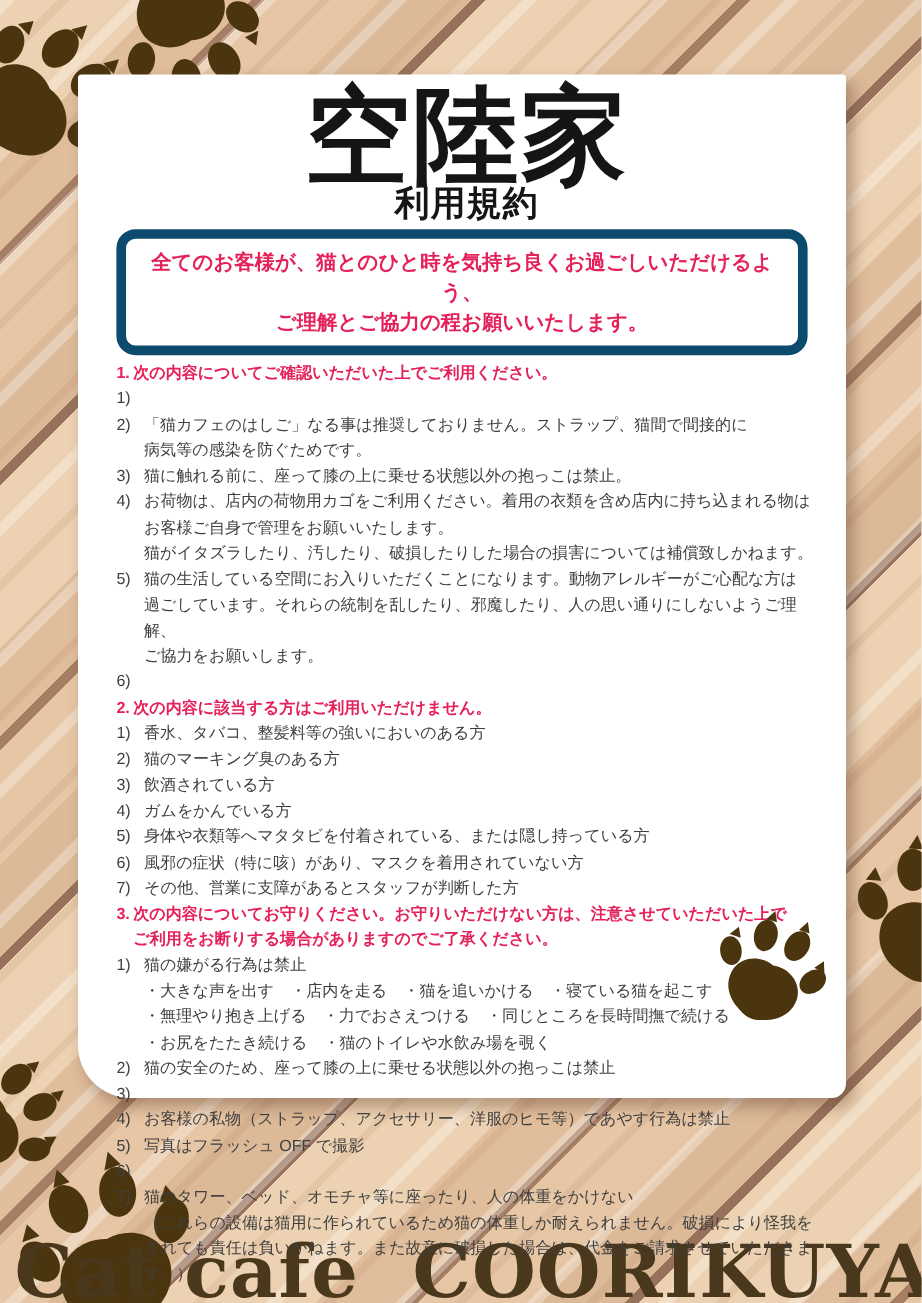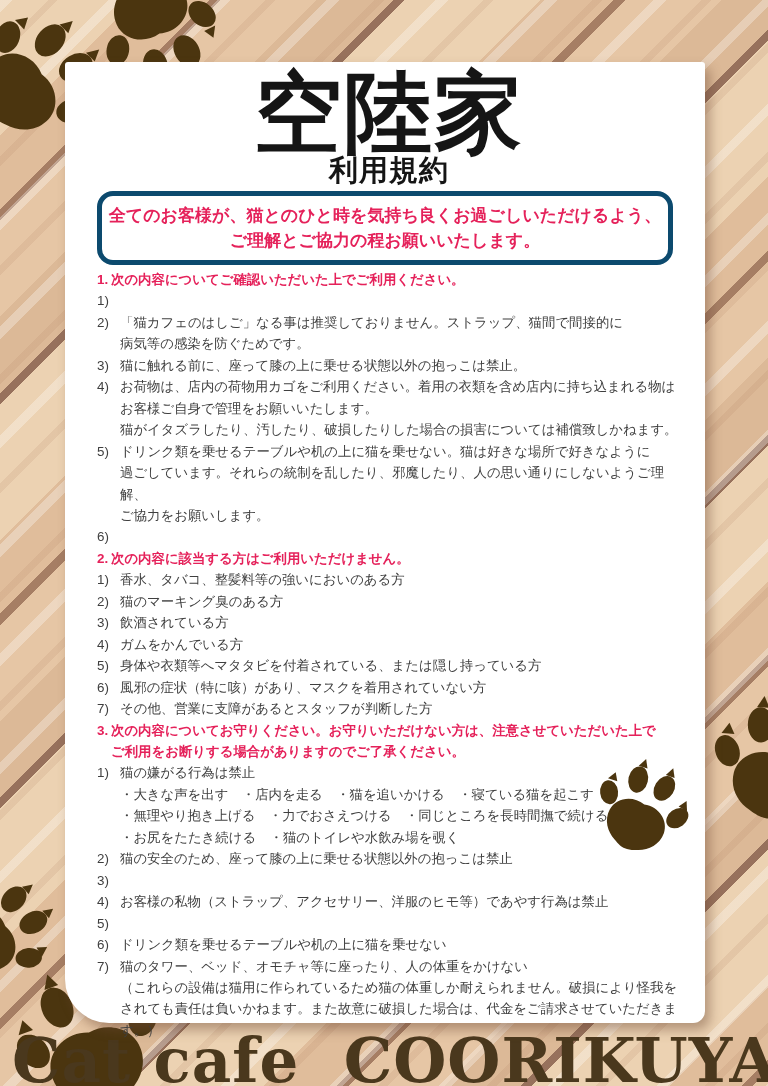--- a/index.html
+++ b/index.html
@@ -28,35 +28,35 @@
   
   .paw{position:absolute;fill:#4b350f;z-index:1;}
   .paw-tl-1{left:-36px;top:8px;width:138px;height:146px;transform:rotate(52deg);}
   .paw-tl-2{left:92px;top:-44px;width:128px;height:136px;transform:rotate(160deg);}
   .paw-bl-1{left:-58px;top:872px;width:112px;height:119px;transform:rotate(55deg);}
   .paw-bl-2{left:12px;top:960px;width:160px;height:170px;transform:rotate(-14deg);}
   .paw-mid{left:590px;top:758px;width:102px;height:108px;transform:rotate(24deg);z-index:3;}
   .paw-r{left:707px;top:694px;width:136px;height:144px;transform:rotate(10deg);}
   
   .paper{
-    position:absolute;z-index:2;left:65px;top:62px;width:640px;height:961px;
+    position:absolute;z-index:2;left:65px;top:62px;width:640px;height:853px;
     background:#ffffff;border-radius:3px 3px 12px 44px;
     box-shadow:5px 7px 12px rgba(110,75,55,.45);
     box-sizing:border-box;padding:8px 24px 0 32px;
   }
   .logo{
     text-align:center;font-family:"DejaVu Serif",serif;font-weight:900;
     font-size:88px;line-height:84px;letter-spacing:2px;color:#151515;
   }
   .subtitle{
     text-align:center;font-weight:bold;font-size:29px;line-height:32px;
     margin-top:0;color:#151515;letter-spacing:1px;
   }
   .notice{
-    margin:5px 8px 0 0;border:5px solid #0c4a6e;border-radius:16px;
+    margin:5px 8px 0 0;border:8px solid #0c4a6e;border-radius:16px;
     padding:7px 6px;text-align:center;color:#e5215a;font-weight:bold;
     font-size:17px;line-height:25px;white-space:pre-line;
   }
   .terms{margin-top:4px;font-size:13.4px;line-height:21.45px;}
   .sec-head{display:flex;color:#e5215a;font-weight:bold;}
   .sec-num{flex:none;width:14px;}
   .sec-text{white-space:pre-line;}
   .item{display:flex;color:#3f3f3f;}
   .item-num{flex:none;width:23px;}
   .item-text{white-space:pre-line;}
@@ -130,21 +130,21 @@
           <span class="item-text">猫に触れる前に、座って膝の上に乗せる状態以外の抱っこは禁止。</span>
         </div>
       <div class="item">
           <span class="item-num">4)</span>
           <span class="item-text">お荷物は、店内の荷物用カゴをご利用ください。着用の衣類を含め店内に持ち込まれる物は
 お客様ご自身で管理をお願いいたします。
 猫がイタズラしたり、汚したり、破損したりした場合の損害については補償致しかねます。</span>
         </div>
       <div class="item">
           <span class="item-num">5)</span>
-          <span class="item-text">ドリンク類を乗せるテーブルや机の上に猫を乗せない。猫は好きな場所で好きなように
+          <span class="item-text">猫の生活している空間にお入りいただくことになります。動物アレルギーがご心配な方は
 過ごしています。それらの統制を乱したり、邪魔したり、人の思い通りにしないようご理解、
 ご協力をお願いします。</span>
         </div>
       <div class="item">
           <span class="item-num">6)</span>
         </div>
     </div>
 
     <div>
       <div class="sec-head">
@@ -200,24 +200,24 @@
         </div>
       <div class="item">
           <span class="item-num">3)</span>
         </div>
       <div class="item">
           <span class="item-num">4)</span>
           <span class="item-text">お客様の私物（ストラップ、アクセサリー、洋服のヒモ等）であやす行為は禁止</span>
         </div>
       <div class="item">
           <span class="item-num">5)</span>
+          <span class="item-text">写真はフラッシュ OFF で撮影</span>
         </div>
       <div class="item">
           <span class="item-num">6)</span>
-          <span class="item-text">ドリンク類を乗せるテーブルや机の上に猫を乗せない</span>
         </div>
       <div class="item">
           <span class="item-num">7)</span>
           <span class="item-text">猫のタワー、ベッド、オモチャ等に座ったり、人の体重をかけない
 （これらの設備は猫用に作られているため猫の体重しか耐えられません。破損により怪我を
 されても責任は負いかねます。また故意に破損した場合は、代金をご請求させていただきます。）</span>
         </div>
     </div>
 
   </div>

